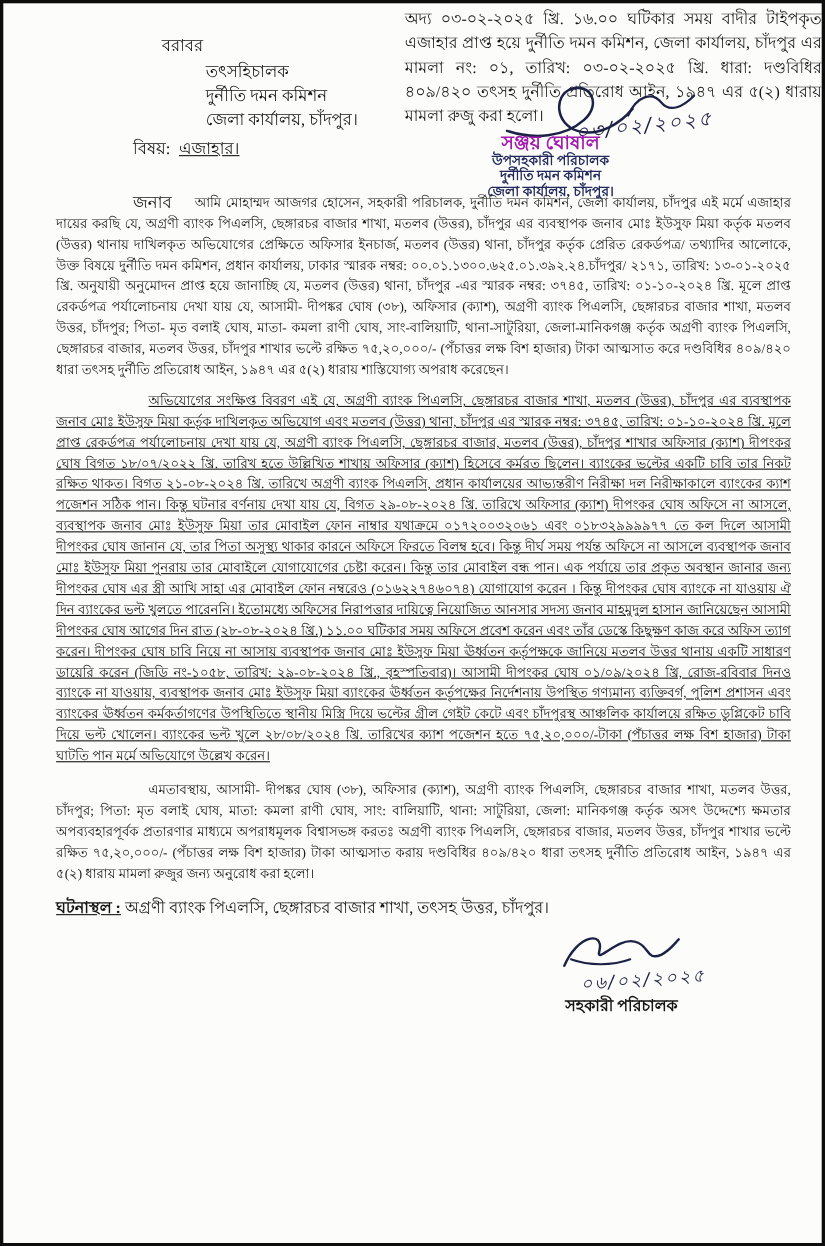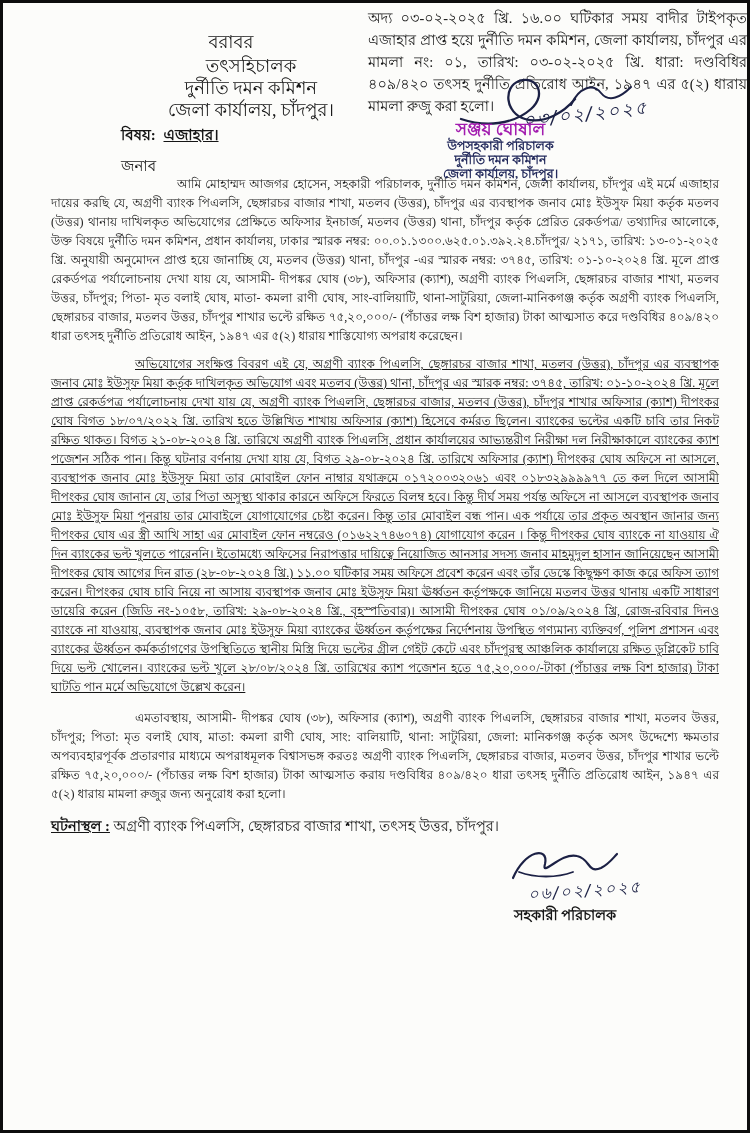--- a/index.html
+++ b/index.html
@@ -12,34 +12,34 @@
     overflow:hidden;
     font-family:"Liberation Serif","DejaVu Serif",serif;
     color:#151515;
   }
   
   .hdr{position:relative;height:172px;}
   .case-note{
     position:absolute;left:365px;top:4px;width:379px;
     font-size:14.5px;line-height:22px;text-align:justify;
   }
-  .to-block{position:absolute;left:125px;top:28px;font-size:18px;line-height:22px;text-align:center;}
+  .to-block{position:absolute;left:144px;top:28px;font-size:15px;line-height:22px;}
   .to-lines{margin-left:40px;margin-top:2px;}
   .sig-top{position:absolute;left:452px;top:66px;width:225px;height:58px;}
   .hand-date{
     font-style:italic;letter-spacing:2px;color:#1c2145;
     font-family:"DejaVu Sans",sans-serif;
   }
   .hand-date.top{position:absolute;left:520px;top:97px;font-size:18px;transform:rotate(-6deg);}
   .stamp{position:absolute;left:405px;top:118px;width:185px;text-align:center;color:#232a5c;}
   .stamp-name{font-size:17px;font-weight:bold;color:#a21caf;line-height:18px;}
   .stamp-line{font-size:12.5px;font-weight:bold;line-height:14px;}
-  .subject{position:absolute;left:118px;top:120px;font-size:15px;font-weight:bold;}
+  .subject{position:absolute;left:118px;top:120px;font-size:15px;font-weight:normal;}
   .subj-value{text-decoration:underline;margin-left:4px;}
-  .salutation{position:absolute;left:118px;top:151px;font-size:15px;}
+  .salutation{position:absolute;left:118px;top:169px;font-size:15px;}
   
   .body-text{padding:0 28px 0 48px;font-size:12px;line-height:19px;text-align:justify;}
   .body-text p{margin:0;}
   .p1{text-indent:126px;}
   .p2{margin-top:9px !important;text-indent:84px;text-decoration:underline;}
   .p3{margin-top:12px !important;text-indent:84px;}
   .p4{margin-top:12px !important;text-indent:84px;}
   
   .notes{padding:0 28px 0 48px;margin-top:9px;font-size:14.6px;}
   .note{line-height:27px;}

